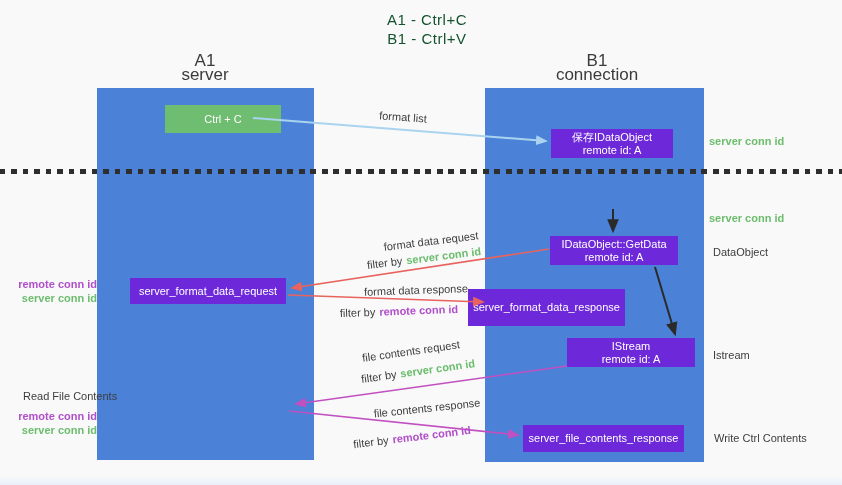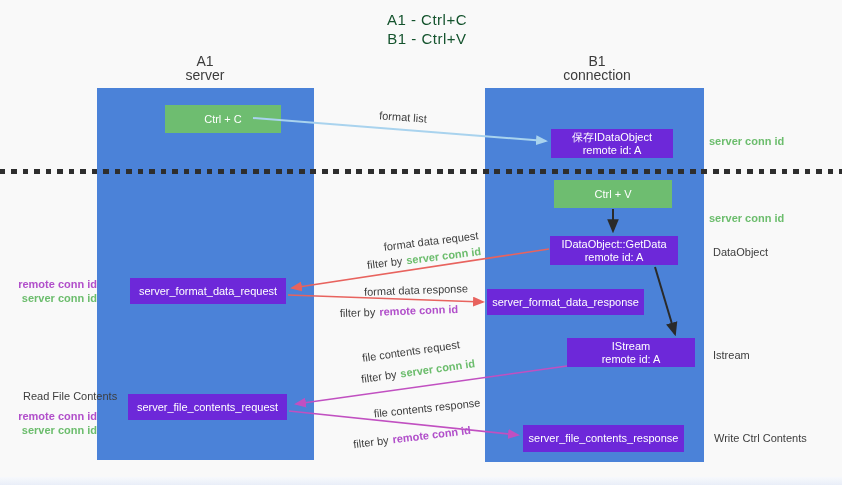--- a/index.html
+++ b/index.html
@@ -3,21 +3,21 @@
 <meta charset="utf-8">
 <style>
   html,body{margin:0;padding:0;}
   body{font-family:"Liberation Sans",sans-serif;background:#f9f9f9;}
   .stage{position:relative;width:842px;height:485px;background:#f9f9f9;overflow:hidden;}
 
   .title{position:absolute;left:427px;top:10px;transform:translateX(-50%);
          font-size:15px;line-height:19px;color:#14532d;text-align:center;letter-spacing:0.5px;}
 
   .lane-header{position:absolute;top:54px;transform:translateX(-50%);
-               font-size:14px;line-height:14px;color:#3b3b3b;text-align:center;}
+               font-size:17px;line-height:14px;color:#3b3b3b;text-align:center;}
 
   .lane{position:absolute;background:#4b82d8;}
   .lane-left{left:97px;top:88px;width:217px;height:372px;}
   .lane-right{left:485px;top:88px;width:219px;height:374px;}
 
   .divider{position:absolute;left:0;top:169px;width:842px;height:5px;z-index:30;
            background:repeating-linear-gradient(90deg,#2e2e2e 0 5.5px,transparent 5.5px 11.5px);}
 
   .node{position:absolute;z-index:20;color:#ffffff;font-size:11px;line-height:13px;
         display:flex;flex-direction:column;align-items:center;justify-content:center;
@@ -62,37 +62,35 @@
 
   <div class="divider"></div>
 
   <div class="node green" style="left:137px;top:105px;width:116px;height:28px;margin-left:28px;">Ctrl + C</div>
 
   <div class="node orange" style="left:551px;top:129px;width:122px;height:29px;">
     <div>保存IDataObject</div>
     <div>remote id: A</div>
   </div>
 
-  <div class="node green" style="left:554px;top:180px;width:118px;height:28px;">Ctrl + V</div>
 
   <div class="node orange" style="left:550px;top:236px;width:128px;height:29px;">
     <div>IDataObject::GetData</div>
     <div>remote id: A</div>
   </div>
 
   <div class="node orange" style="left:130px;top:278px;width:156px;height:26px;">server_format_data_request</div>
 
-  <div class="node orange" style="left:487px;top:289px;width:157px;height:26px;">server_format_data_response</div>
+  <div class="node orange" style="left:468px;top:289px;width:157px;height:37px;">server_format_data_response</div>
 
   <div class="node orange" style="left:567px;top:338px;width:128px;height:29px;">
     <div>IStream</div>
     <div>remote id: A</div>
   </div>
 
-  <div class="node orange" style="left:128px;top:394px;width:159px;height:26px;">server_file_contents_request</div>
 
   <div class="node orange" style="left:523px;top:425px;width:161px;height:27px;">server_file_contents_response</div>
 
   <svg class="arrows" width="842" height="485">
     <defs>
       <marker id="m-blue" viewBox="0 0 12 10" refX="10" refY="5" markerWidth="12" markerHeight="10" markerUnits="userSpaceOnUse" orient="auto">
           <path d="M0,0 L12,5 L0,10 Z" fill="#a9d3ee"></path>
         </marker>
       <marker id="m-red" viewBox="0 0 12 10" refX="10" refY="5" markerWidth="12" markerHeight="10" markerUnits="userSpaceOnUse" orient="auto">
           <path d="M0,0 L12,5 L0,10 Z" fill="#e8635e"></path>

